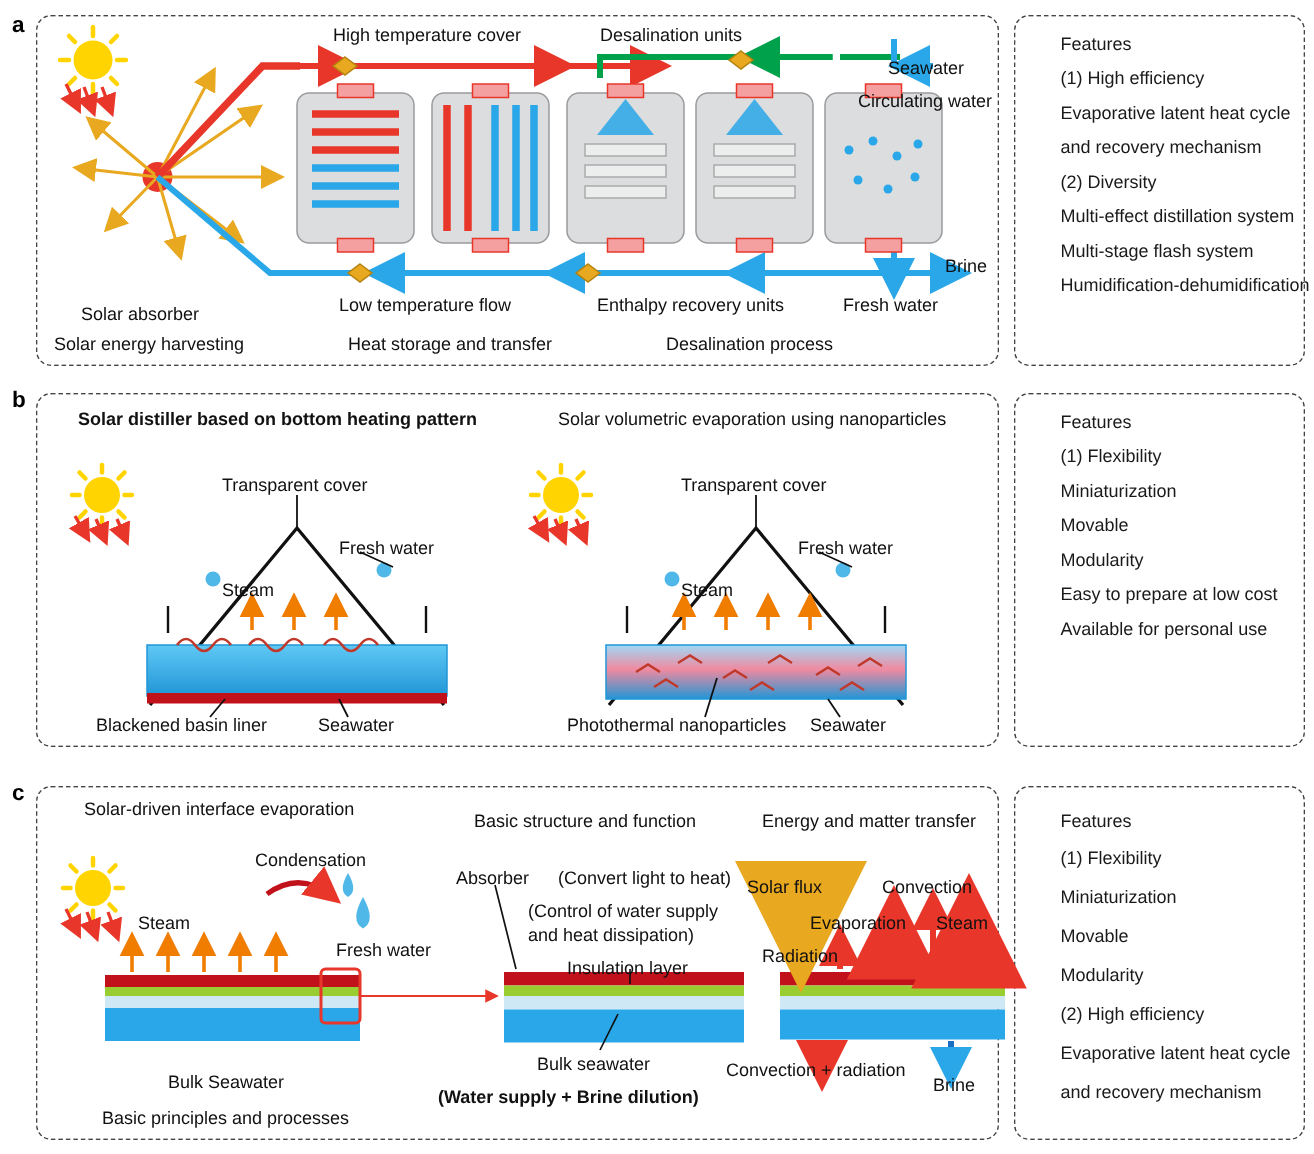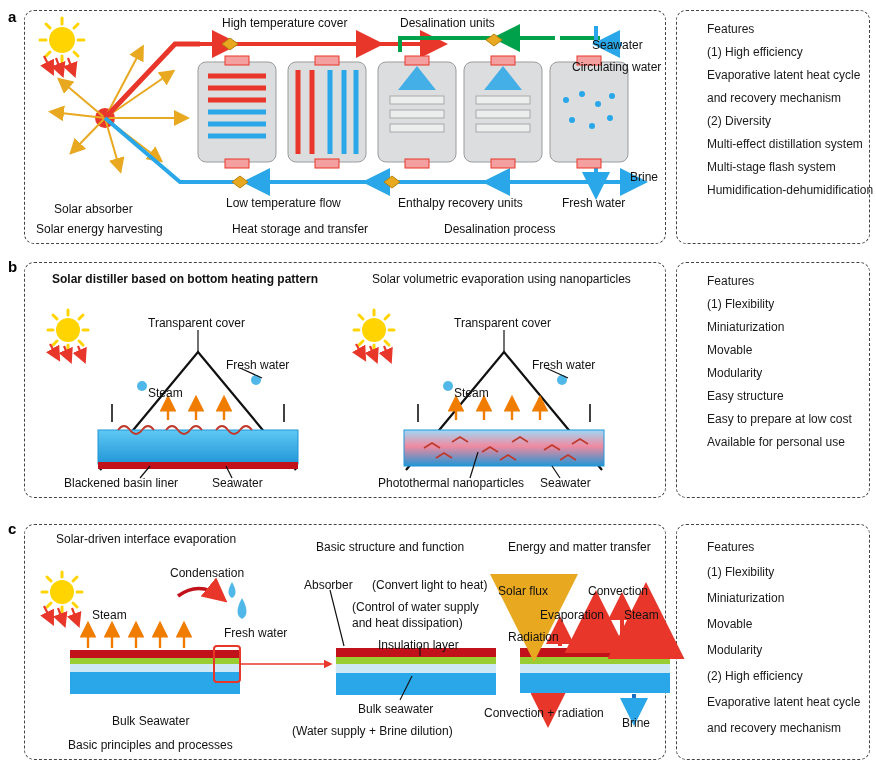--- a/index.html
+++ b/index.html
@@ -181,21 +181,20 @@
 <div class="panel" style="left:24px;top:262px;width:640px;height:234px;"></div>
 <div class="panel" style="left:676px;top:262px;width:192px;height:234px;"></div>
 
 <div style="position:absolute;left:676px;top:262px;width:192px;height:234px;">
   <div class="feat-list">
     <div class="features-title">Features</div>
     <div>(1) Flexibility</div>
     <div>Miniaturization</div>
     <div>Movable</div>
     <div>Modularity</div>
-    <div>Easy structure</div>
     <div>Easy to prepare at low cost</div>
     <div>Available for personal use</div>
   </div>
 </div>
 
 <svg width="876" height="769">
   <defs>
     <marker id="arrO" markerWidth="7" markerHeight="7" refX="4" refY="3.5" orient="auto">
       <polygon points="0,0 7,3.5 0,7" fill="#f07c00"></polygon>
     </marker>
@@ -415,21 +414,21 @@
 <div class="lbl" style="left:112px;top:714px;">Bulk Seawater</div>
 <div class="lbl" style="left:68px;top:738px;text-align:center;">Basic principles and processes</div>
 
 <div class="lbl" style="left:316px;top:540px;">Basic structure and function</div>
 <div class="lbl" style="left:304px;top:578px;">Absorber</div>
 <div class="lbl" style="left:372px;top:578px;">(Convert light to heat)</div>
 <div class="lbl" style="left:352px;top:600px;">(Control of water supply</div>
 <div class="lbl" style="left:352px;top:616px;">and heat dissipation)</div>
 <div class="lbl" style="left:378px;top:638px;">Insulation layer</div>
 <div class="lbl" style="left:358px;top:702px;">Bulk seawater</div>
-<div class="lbl" style="left:292px;top:724px;">(Water supply + Brine dilution)</div>
+<div class="lbl" style="left:292px;top:724px;font-weight:bold;">(Water supply + Brine dilution)</div>
 
 <div class="lbl" style="left:508px;top:540px;">Energy and matter transfer</div>
 <div class="lbl" style="left:498px;top:584px;">Solar flux</div>
 <div class="lbl" style="left:588px;top:584px;">Convection</div>
 <div class="lbl" style="left:540px;top:608px;">Evaporation</div>
 <div class="lbl" style="left:624px;top:608px;">Steam</div>
 <div class="lbl" style="left:508px;top:630px;">Radiation</div>
 <div class="lbl" style="left:484px;top:706px;">Convection + radiation</div>
 <div class="lbl" style="left:622px;top:716px;">Brine</div>
 

